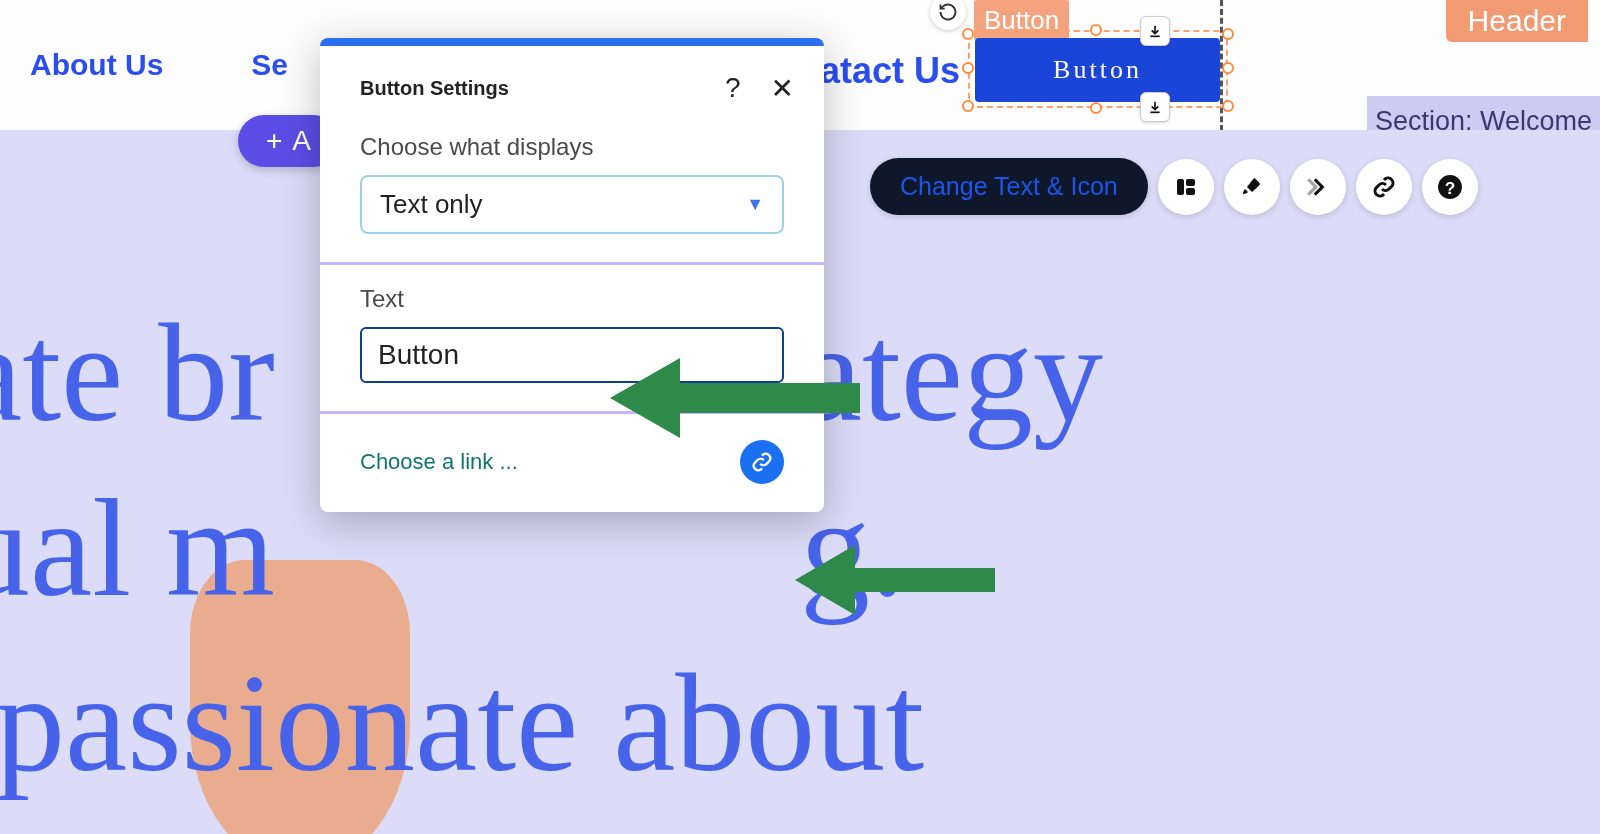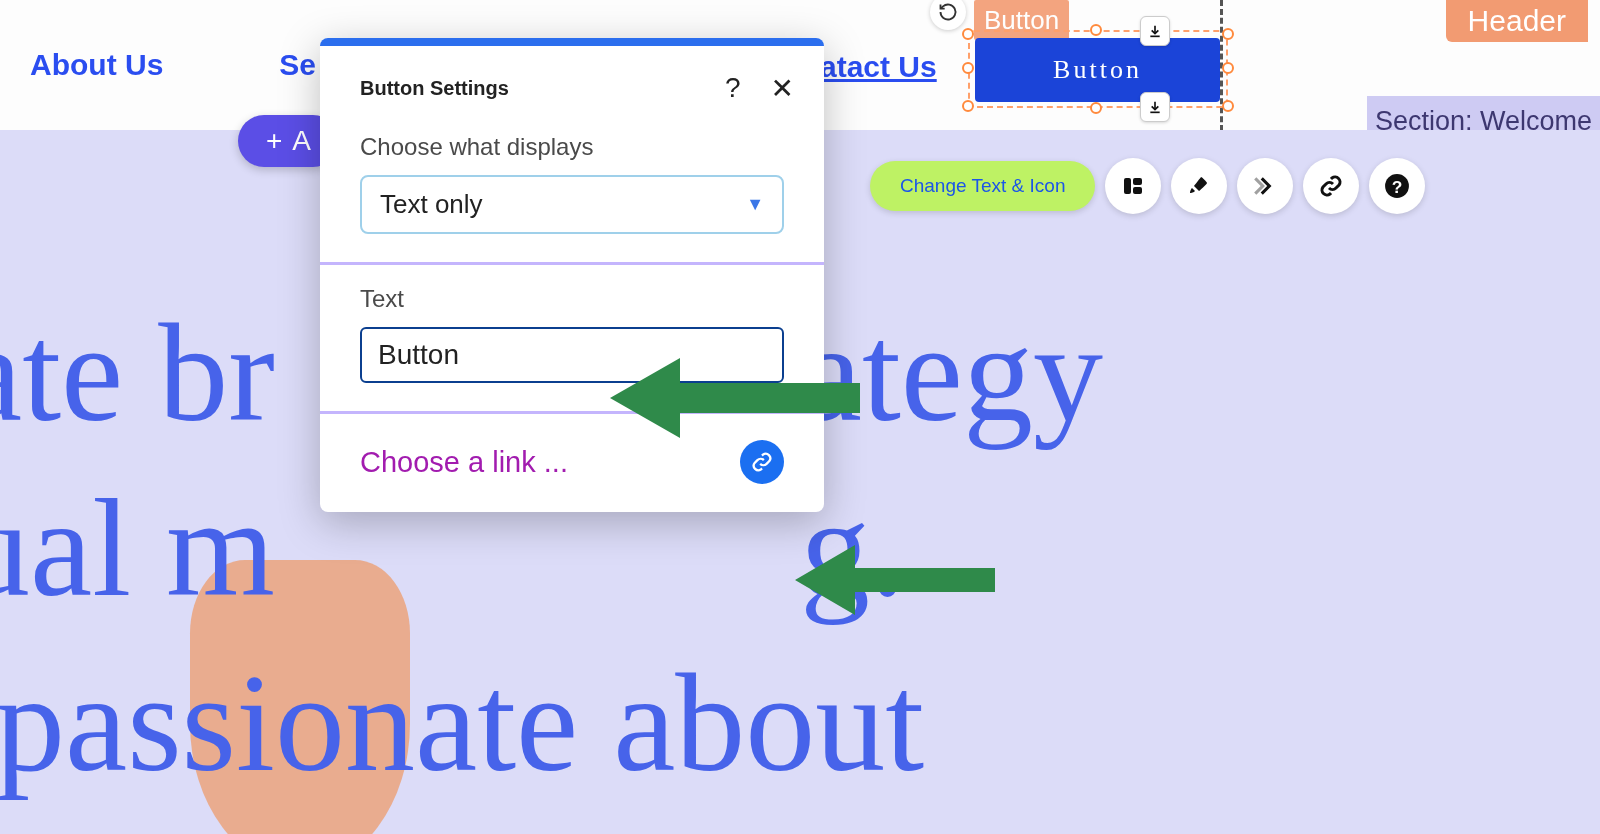--- a/index.html
+++ b/index.html
@@ -13,28 +13,28 @@
   }
 
   
   .topnav {
     position: absolute;
     left: 0; right: 0; top: 0;
     height: 130px;
     background: #fdfdfd;
     display: flex;
     align-items: center;
-    gap: 116px;
+    gap: 88px;
     padding-left: 30px;
     font-weight: 700;
     font-size: 30px;
     color: #2a4df0;
   }
   .topnav span { white-space: nowrap; }
-  .nav-contact { position: absolute; left: 820px; top: 50px; font-weight:700; font-size:30px; color:#2a4df0;text-decoration:underline;}
+  .nav-contact { position: absolute; left: 820px; top: 50px; font-weight:700; font-size:36px; color:#2a4df0;}
 
   
   .canvas {
     position: absolute;
     left: 0; right: 0; top: 130px; bottom: 0;
     background: #dcdcf8;
     overflow: hidden;
   }
   .hero-text {
     position: absolute;
@@ -125,25 +125,25 @@
 
   
   .float-toolbar {
     position: absolute;
     left: 870px; top: 158px;
     display: flex;
     gap: 10px;
     align-items: center;
   }
   .pill-text {
-    background: #bef264;
+    background: #0f172a;
     border-radius: 40px;
     padding: 14px 30px;
     color: #1b56e8;
-    font-size: 19px;
+    font-size: 25px;
     font-weight: 500;
     box-shadow: 0 2px 6px rgba(0,0,0,.15);
   }
   .circ {
     width:56px; height:56px; background:#fff; border-radius:50%;
     box-shadow:0 2px 6px rgba(0,0,0,.15);
     display:flex; align-items:center; justify-content:center; color:#111; font-size:24px;
   }
 
   
@@ -189,21 +189,21 @@
   }
   .sel-caret { color:#3b77e7; font-size:18px; }
   .text-input {
     width:100%;
     border:2px solid #0b3f8f; border-radius:6px;
     padding: 10px 16px; font-size:28px; color:#222;
     outline:none; font-family:inherit;
   }
   .text-input::selection { background:#cfe1ff; }
   .linkrow { display:flex; justify-content:space-between; align-items:center; margin-top:6px;}
-  .link-placeholder { font-size:29px; color:#a21caf; }
+  .link-placeholder { font-size:22px; color:#0f766e; }
   .link-icon {
     width:44px; height:44px; background:#1b6ff1; border-radius:50%;
     display:flex; align-items:center; justify-content:center; color:#fff; font-size:22px;
   }
 
   
   .ann-arrow1 {
     position:absolute; left:610px; top:338px;
     pointer-events:none;
   }

